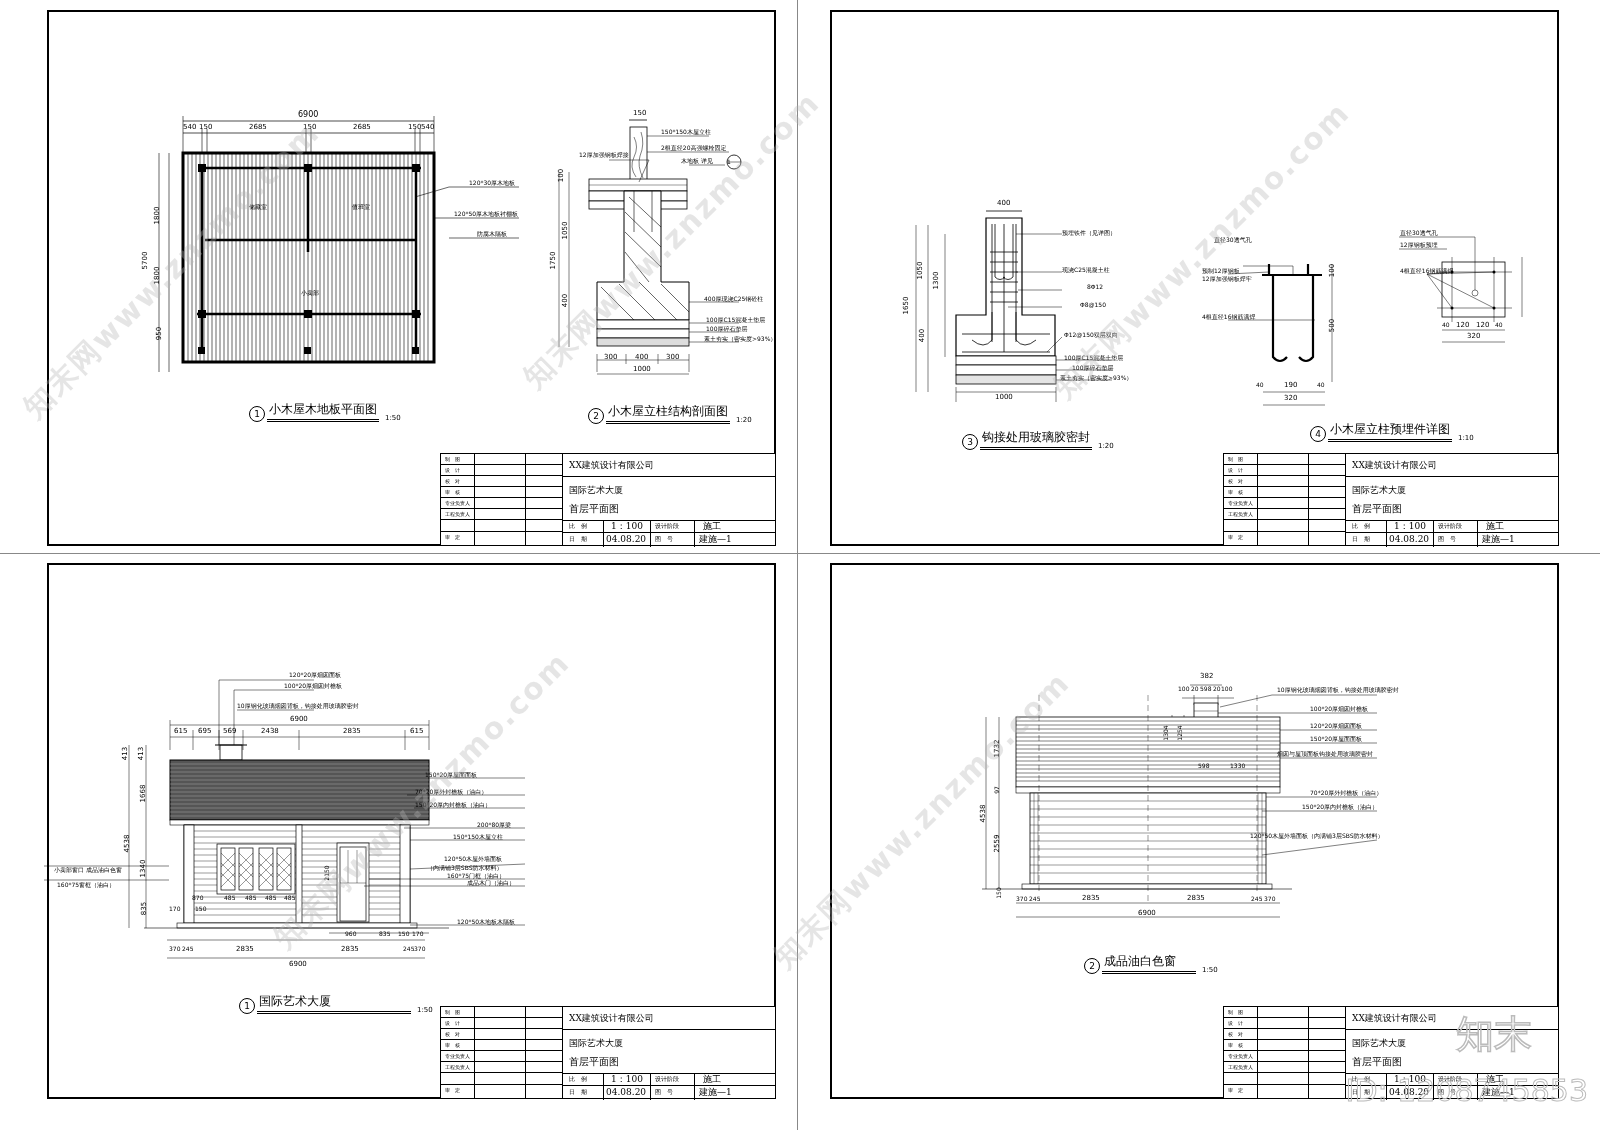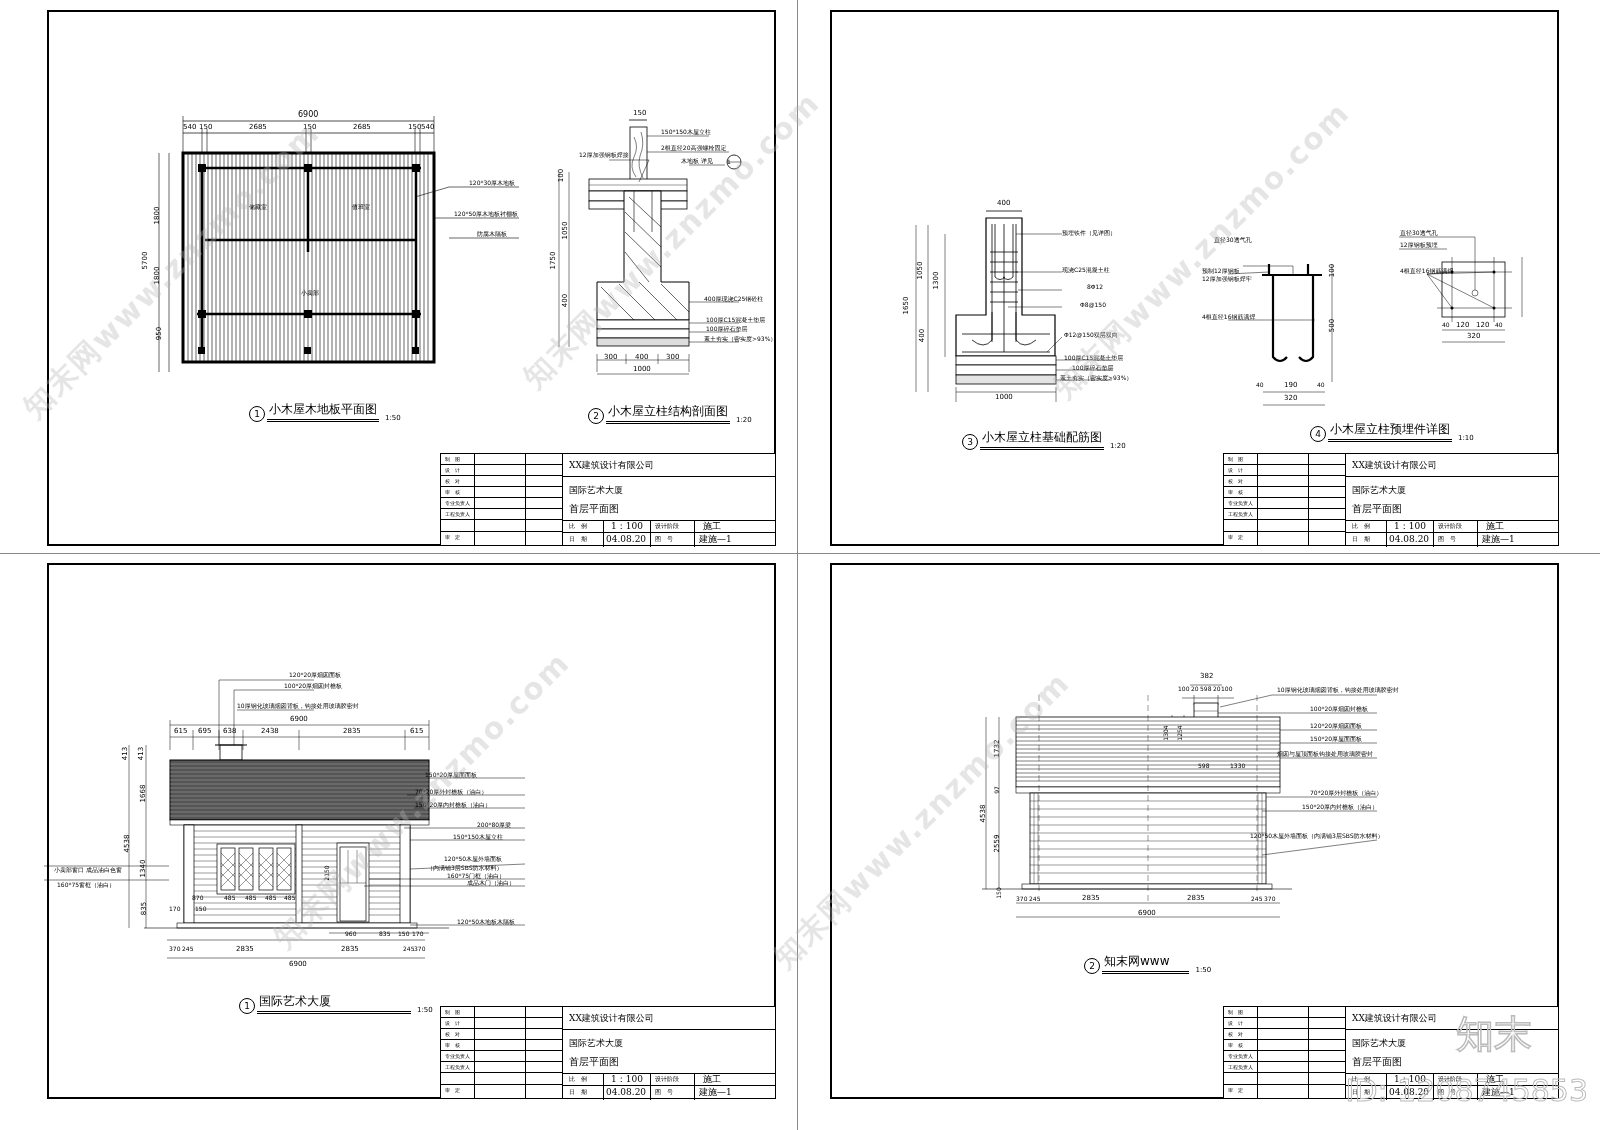--- a/index.html
+++ b/index.html
@@ -407,21 +407,21 @@
   <div class="t t6" style="left:568px;top:230px;">12厚钢板预埋</div>
   <div class="t t6" style="left:568px;top:256px;">4根直径16钢筋满焊</div>
   <div class="t t6" style="left:610px;top:310px;">40</div>
   <div class="t t7" style="left:624px;top:310px;">120</div>
   <div class="t t7" style="left:644px;top:310px;">120</div>
   <div class="t t6" style="left:663px;top:310px;">40</div>
   <div class="t t7" style="left:635px;top:321px;">320</div>
 
   <div class="caption" style="left:130px;top:417px;">
     <div class="cap-num">3</div>
-    <div class="cap-title">小木屋立柱基础配筋图</div>
+    <div class="cap-title">钩接处用玻璃胶密封</div>
     <div class="cap-scale">1:20</div>
   </div>
   <div class="caption" style="left:478px;top:409px;">
     <div class="cap-num">4</div>
     <div class="cap-title">小木屋立柱预埋件详图</div>
     <div class="cap-scale">1:10</div>
   </div>
 
   <div class="title-block" style="left:391px;top:441px;width:336px;height:93px;">
     <div class="tb-left">
@@ -580,21 +580,21 @@
       <line x1="361" y1="360" x2="476" y2="360"></line>
     </g>
   </svg>
 
   <div class="t t6" style="left:240px;top:107px;">120*20厚烟囱面板</div>
   <div class="t t6" style="left:235px;top:118px;">100*20厚烟囱封檐板</div>
   <div class="t t6" style="left:188px;top:138px;">10厚钢化玻璃烟囱背板，钩接处用玻璃胶密封</div>
   <div class="t t7" style="left:241px;top:151px;">6900</div>
   <div class="t t7" style="left:125px;top:163px;">615</div>
   <div class="t t7" style="left:149px;top:163px;">695</div>
-  <div class="t t7" style="left:174px;top:163px;">638</div>
+  <div class="t t7" style="left:174px;top:163px;">569</div>
   <div class="t t7" style="left:212px;top:163px;">2438</div>
   <div class="t t7" style="left:294px;top:163px;">2835</div>
   <div class="t t7" style="left:361px;top:163px;">615</div>
   <div class="t t7" style="left:70px;top:185px;transform:rotate(-90deg);">413</div>
   <div class="t t7" style="left:86px;top:185px;transform:rotate(-90deg);">413</div>
   <div class="t t7" style="left:86px;top:225px;transform:rotate(-90deg);">1668</div>
   <div class="t t7" style="left:70px;top:275px;transform:rotate(-90deg);">4538</div>
   <div class="t t7" style="left:86px;top:300px;transform:rotate(-90deg);">1340</div>
   <div class="t t7" style="left:89px;top:340px;transform:rotate(-90deg);">835</div>
   <div class="t t6" style="left:5px;top:302px;">小卖部窗口 成品油白色窗</div>
@@ -793,21 +793,21 @@
   <div class="t t6" style="left:184px;top:331px;">370</div>
   <div class="t t6" style="left:197px;top:331px;">245</div>
   <div class="t t7" style="left:250px;top:330px;">2835</div>
   <div class="t t7" style="left:355px;top:330px;">2835</div>
   <div class="t t6" style="left:419px;top:331px;">245</div>
   <div class="t t6" style="left:432px;top:331px;">370</div>
   <div class="t t7" style="left:306px;top:345px;">6900</div>
 
   <div class="caption" style="left:252px;top:388px;">
     <div class="cap-num">2</div>
-    <div class="cap-title" style="padding-right:20px;">知末网www</div>
+    <div class="cap-title" style="padding-right:20px;">成品油白色窗</div>
     <div class="cap-scale">1:50</div>
   </div>
 
   <div class="title-block" style="left:391px;top:441px;width:336px;height:93px;">
     <div class="tb-left">
       <div class="tb-col2"></div>
         <div class="tb-col3"></div>
       <div class="tb-row" style="top:0;height:11px;">
           <span>制　图</span>
         </div>

